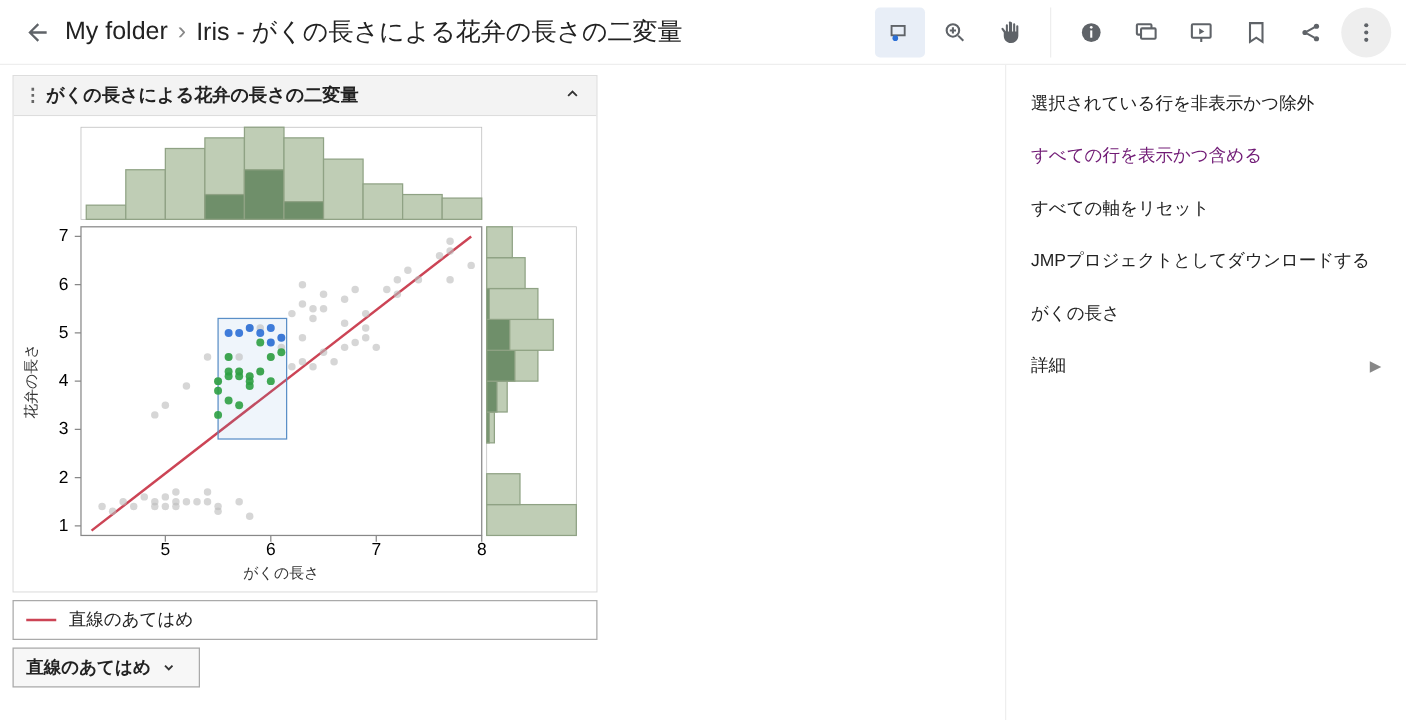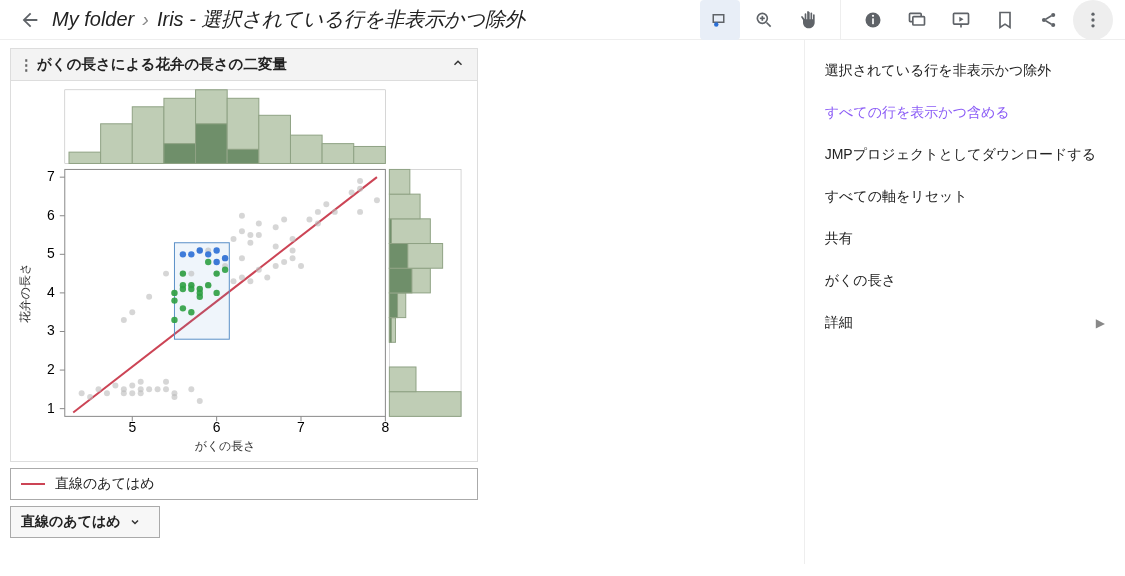--- a/index.html
+++ b/index.html
@@ -1,17 +1,17 @@
 <!DOCTYPE html>
 <html><head>
 <meta charset="utf-8">
 <style>
 * { box-sizing: border-box; margin: 0; padding: 0; }
 body { font-family: Arial, "Helvetica Neue", sans-serif; font-size: 14px; color: #222; background: #fff; width: 1125px; height: 576px; overflow: hidden; }
-.header { display: flex; align-items: center; height: 40px; padding: 0 12px; border-bottom: 1px solid #eee; font-style: italic; }
+.header { display: flex; align-items: center; height: 52px; padding: 0 12px; border-bottom: 1px solid #eee; }
 .back-btn { width: 36px; height: 36px; display:flex; align-items:center; justify-content:center; border-radius:50%; cursor:pointer; color:#5f6368; }
 .breadcrumb { font-size: 20px; color:#222; display:flex; align-items:center; gap:8px; margin-left:4px; }
 .breadcrumb .sep { color:#888; }
 .header-spacer { flex:1; }
 .toolbar { display:flex; align-items:center; gap:4px; }
 .tool-btn { width:40px; height:40px; display:flex; align-items:center; justify-content:center; border-radius:4px; cursor:pointer; color:#5f6368; }
 .tool-btn.active { background:#e8eef7; }
 .tool-divider { width:1px; height:40px; background:#eee; margin:0 8px; }
 .main { display:flex; height:calc(100% - 52px); }
 .content { width:825px; padding:8px 10px; overflow:auto; position:relative; }
@@ -28,36 +28,36 @@
 .pt.sel-green { fill:#2ea043; opacity:0.9; }
 .reg-line { stroke:#cc4455; stroke-width:2; fill:none; }
 .hist-bar { fill:#bfcdb5; stroke:#8fa284; }
 .hist-bar.sel { fill:#6f8f6a; }
 .sel-rect { fill:rgba(100,160,220,0.1); stroke:#5a8fc7; stroke-width:1; }
 .legend-bar { border:1px solid #aaa; width:468px; padding:6px 10px; display:flex; align-items:center; gap:10px; margin-top:6px; background:#fff; }
 .legend-line { width:24px; height:2px; background:#cc4455; }
 .dropdown-bar { border:1px solid #aaa; width:150px; padding:6px 10px; display:flex; align-items:center; gap:8px; margin-top:6px; background:#f7f7f7; font-weight:bold; font-size:14px; cursor:pointer;}
 .menu-panel { width:330px; border-left:1px solid #eee; padding:10px 0; }
 .menu-item { padding:12px 20px; font-size:14px; cursor:pointer; display:flex; align-items:center; justify-content:space-between; }
-.menu-item.disabled { color:#8b5cf6; cursor:default; }
+.menu-item.disabled { color:#701a75; cursor:default; }
 .chev { color:#888; font-size:12px; }
 </style>
 </head>
 <body>
 
 <div class="header">
   <div class="back-btn">
     <svg width="22" height="22" viewBox="0 0 24 24">
         <path fill="currentColor" d="M20 11H7.8l5.6-5.6L12 4l-8 8 8 8 1.4-1.4L7.8 13H20z"></path>
       </svg>
   </div>
   <div class="breadcrumb">
     <span>My folder</span>
     <span class="sep">›</span>
-    <span>Iris - 選択されている行を非表示かつ除外</span>
+    <span>Iris - がくの長さによる花弁の長さの二変量</span>
   </div>
   <div class="header-spacer"></div>
   <div class="toolbar">
     <div class="tool-btn active">
       <svg width="18" height="18" viewBox="0 0 24 24">
           <rect x="3" y="5" width="14" height="10" fill="none" stroke="#5f6368" stroke-width="2"></rect>
           <circle cx="7" cy="18" r="3" fill="#2b6fd6"></circle>
         </svg>
     </div>
     <div class="tool-btn">
@@ -300,27 +300,24 @@
   </div>
 
   <div class="menu-panel" id="menu-panel">
       <div class="menu-item">
         <span>選択されている行を非表示かつ除外</span>
       </div>
       <div class="menu-item disabled">
         <span>すべての行を表示かつ含める</span>
       </div>
       <div class="menu-item">
+        <span>すべての軸をリセット</span>
+      </div>
+      <div class="menu-item">
         <span>JMPプロジェクトとしてダウンロードする</span>
-      </div>
-      <div class="menu-item">
-        <span>すべての軸をリセット</span>
-      </div>
-      <div class="menu-item">
-        <span>共有</span>
       </div>
       <div class="menu-item">
         <span>がくの長さ</span>
       </div>
       <div class="menu-item">
         <span>詳細</span>
         <span class="chev">▶</span>
       </div>
     </div>
 </div>

